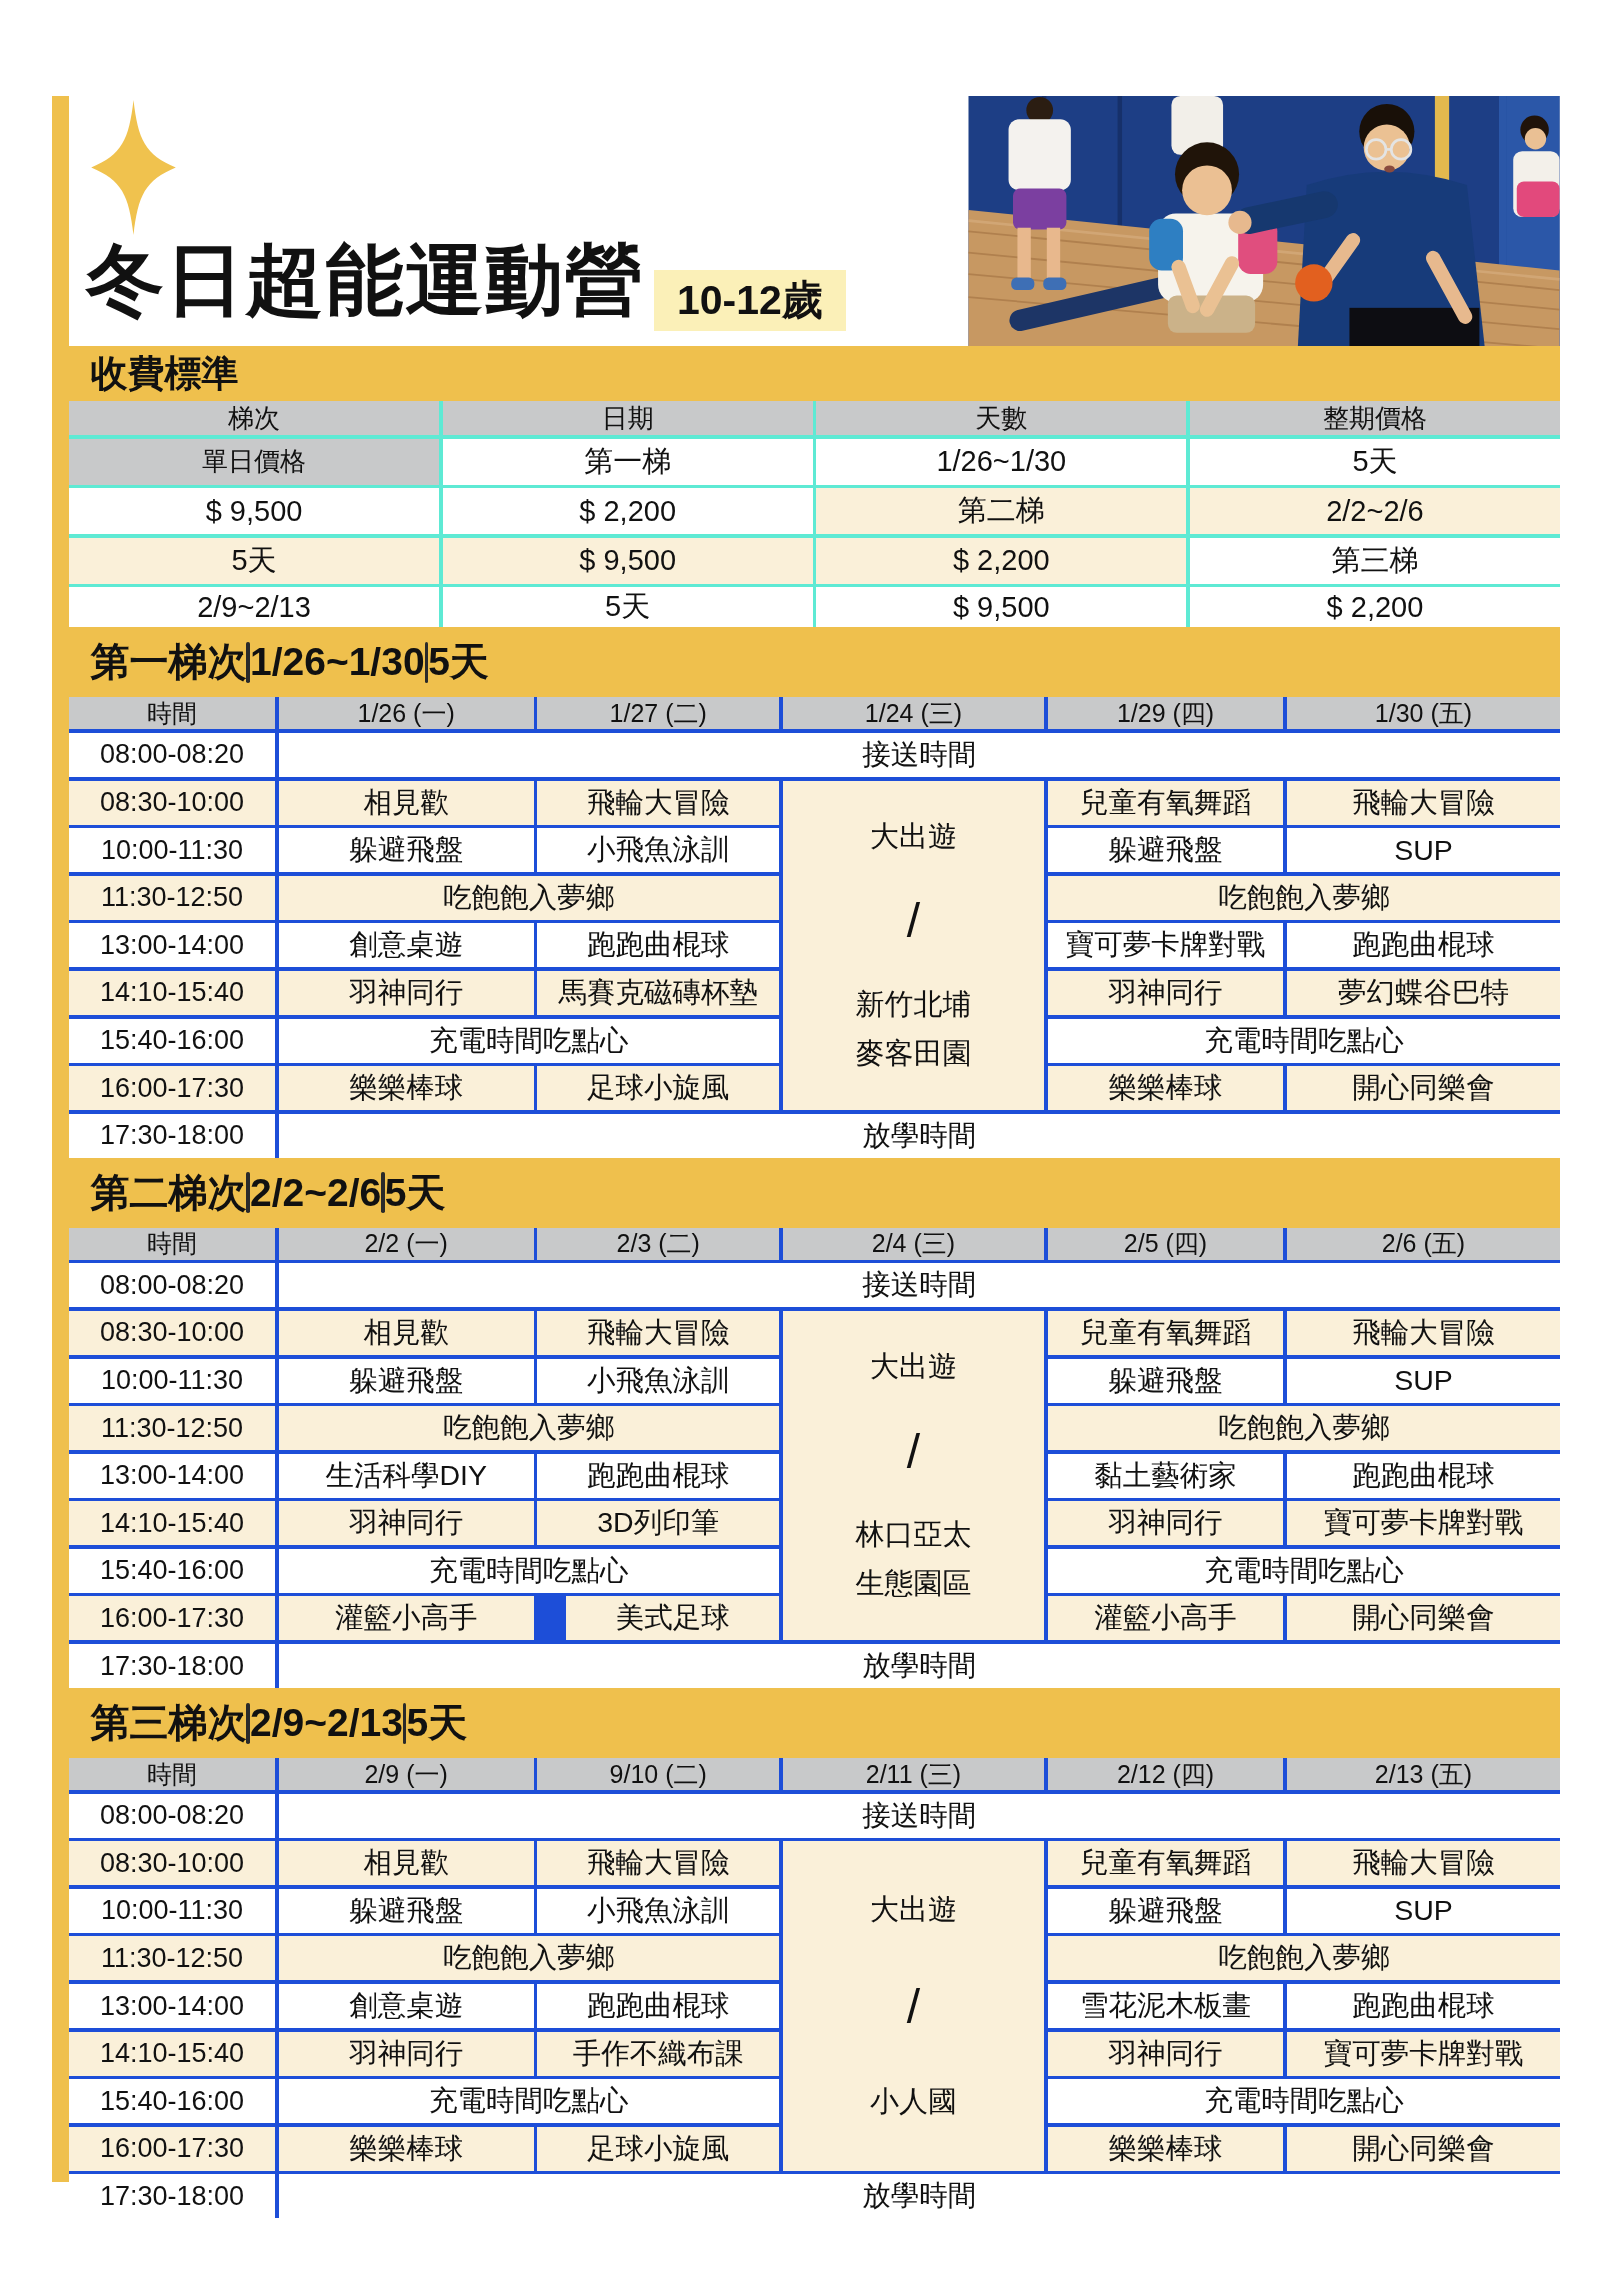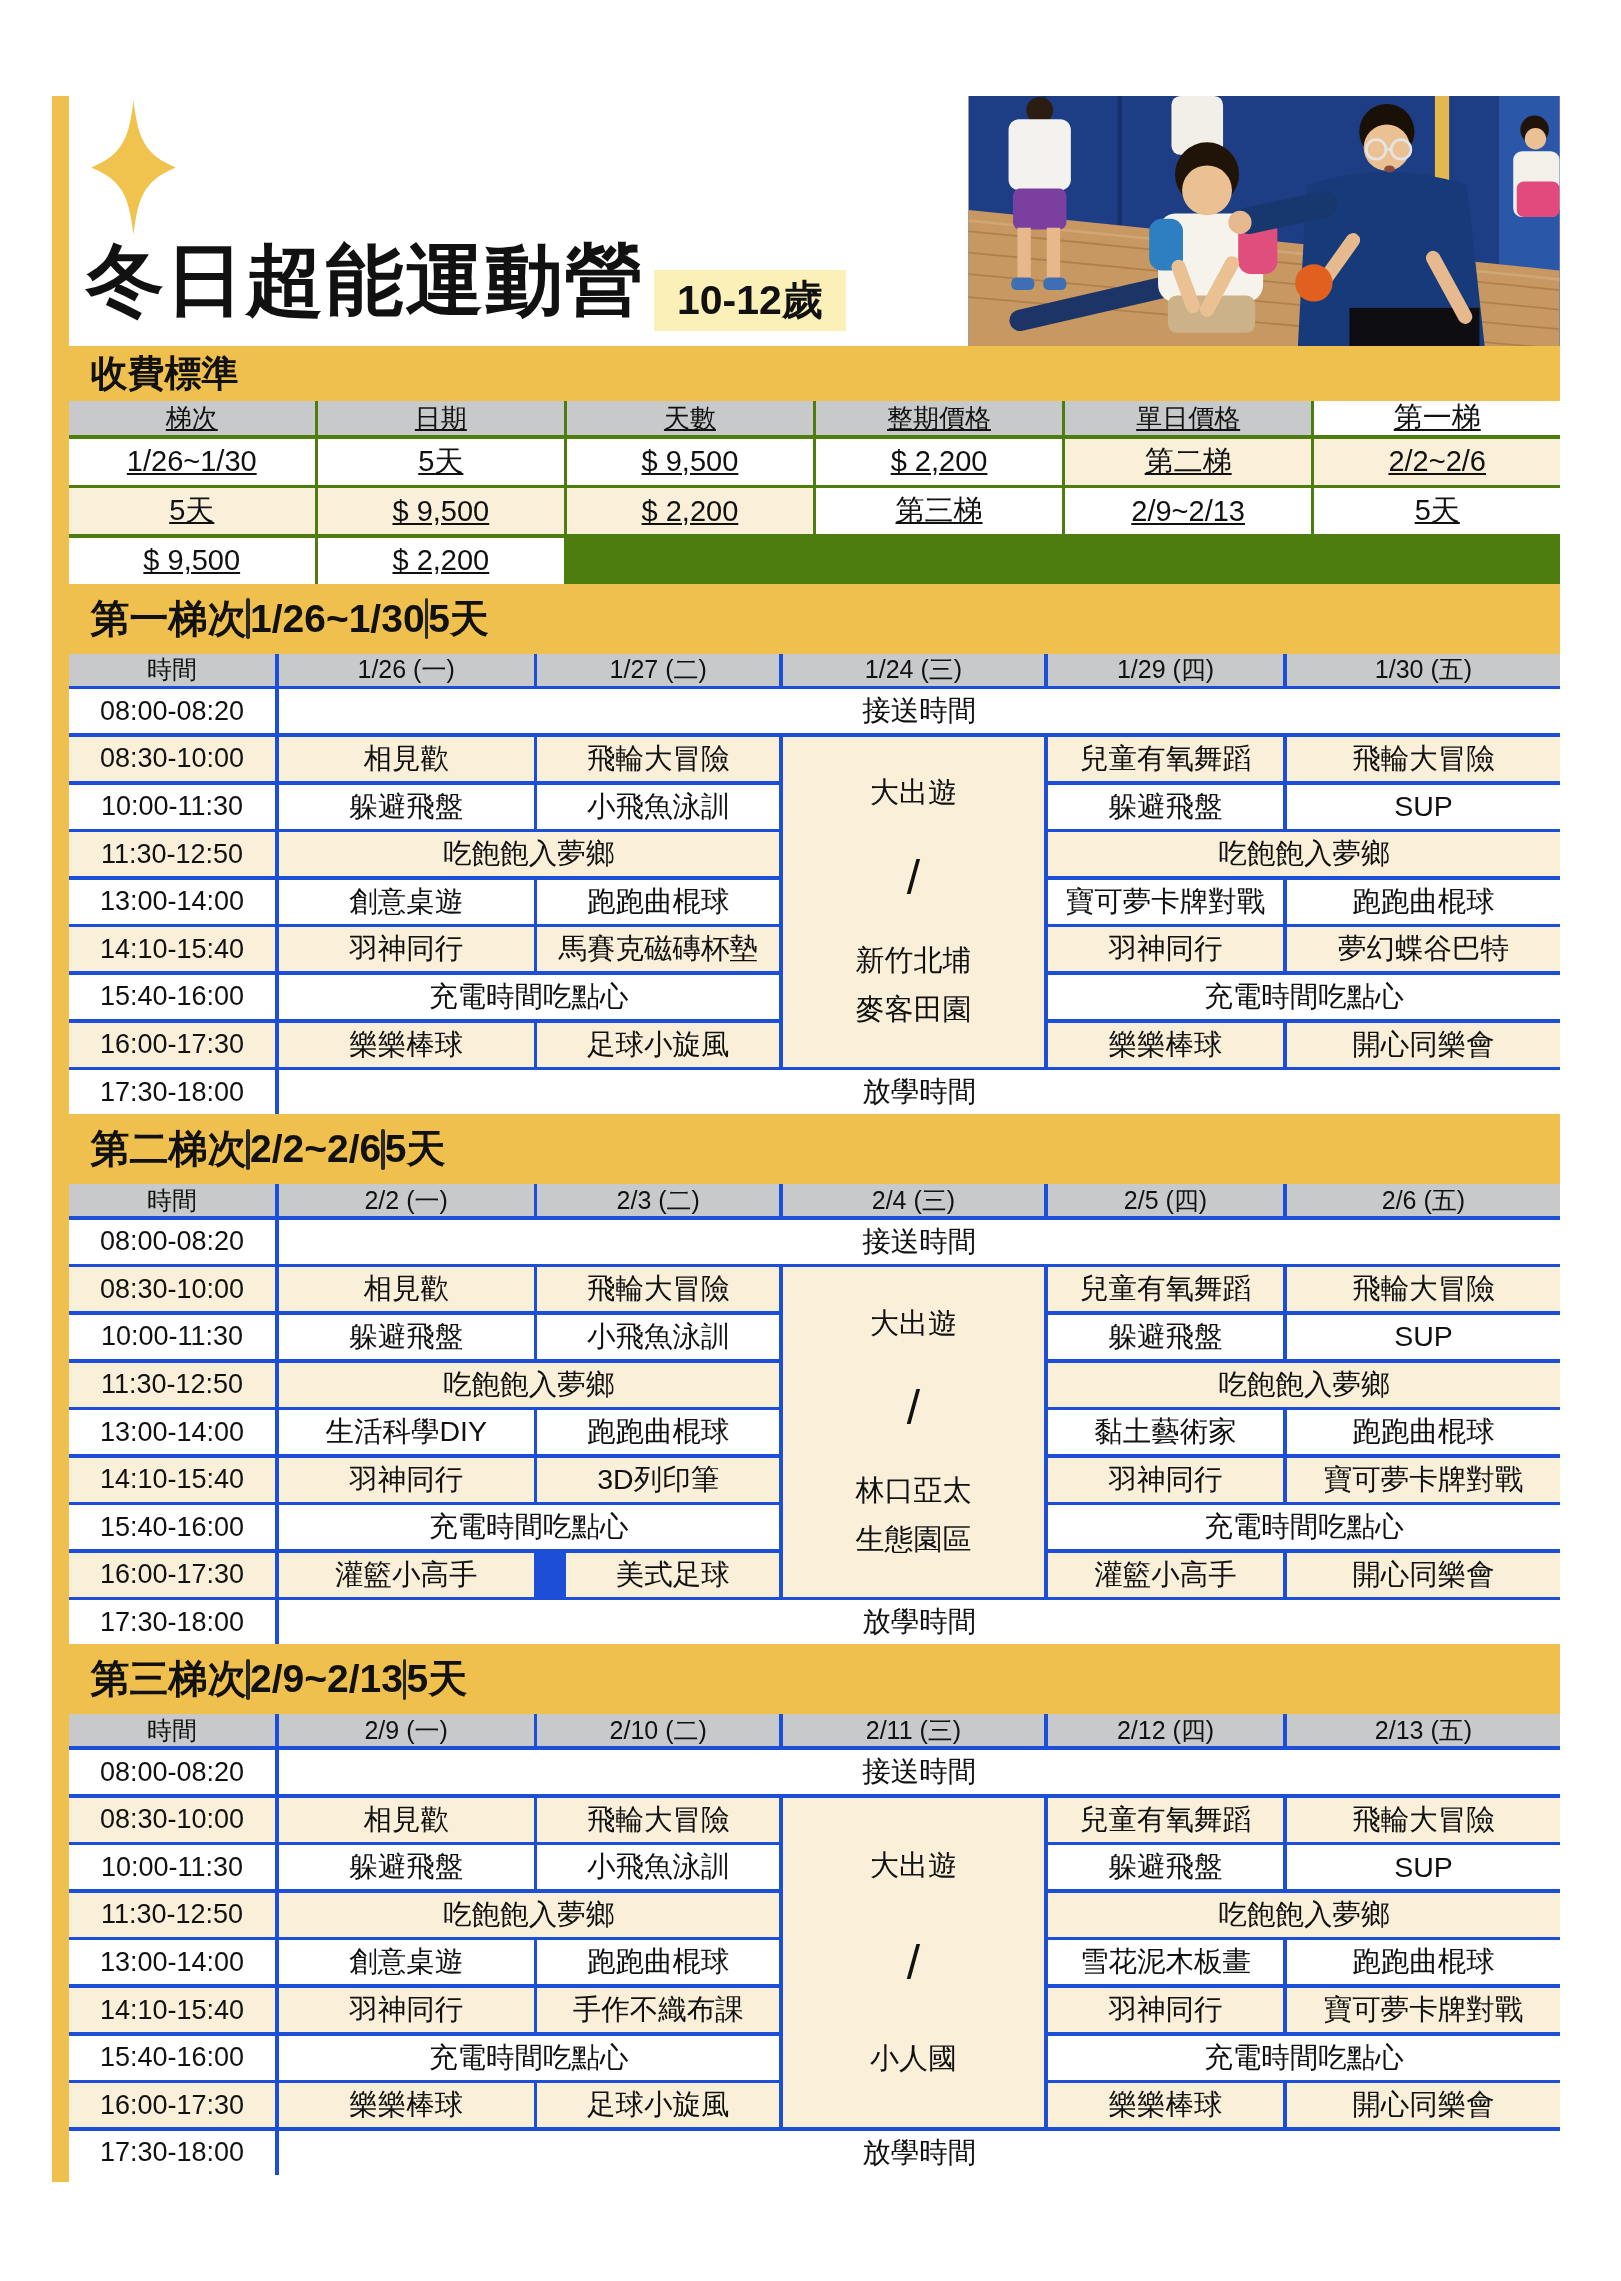--- a/index.html
+++ b/index.html
@@ -16,21 +16,21 @@
     background:#FBF0B8;padding:0 23px;font-size:41px;font-weight:800;}
   .photo{position:absolute;left:968px;top:96px;width:592px;height:251px;overflow:hidden;}
   
   .content{position:absolute;left:69px;top:346px;width:1491px;background:#EFC04D;}
   .fee-band{height:55px;display:flex;align-items:center;padding-left:21.4px;box-sizing:border-box;}
   .fee-band .t{font-size:37px;font-weight:800;}
   .band{height:70px;display:flex;align-items:center;padding-left:21.4px;box-sizing:border-box;}
   .band-t{font-size:39px;font-weight:800;white-space:nowrap;}
   .vbar{width:3.6px;height:41px;background:#2a2a2a;border-radius:1.8px;}
   
-  .pricing{display:grid;grid-template-columns:repeat(6,1fr);grid-template-rows:34px 46px 46px 46px;gap:3.6px;background:#4d7c0f;text-decoration:underline;}
+  .pricing{display:grid;grid-template-columns:repeat(4,1fr);grid-template-rows:34px 46px 46px 46px;gap:3.6px;background:#5eead4;}
   .sched{display:grid;grid-template-columns:230fr 285fr 270fr 292fr 263fr 305fr;grid-template-rows:32px repeat(9,44px);gap:3.6px;background:#1d4ed8;}
   .c{display:flex;align-items:center;justify-content:center;text-align:center;}
   .bg-white{background:#ffffff;}
   .bg-cream{background:#FAF0D9;}
   .bg-gray{background:#C8C9CA;}
   .ph{font-size:26px;}
   .pc{font-size:29px;}
   .sh{font-size:25px;}
   .tc{font-size:27px;}
   .ac{font-size:28.5px;}
@@ -264,21 +264,21 @@
         <div class="band">
           <div class="band-t">第三梯次</div>
           <div class="vbar"></div>
           <div class="band-t">2/9~2/13</div>
           <div class="vbar"></div>
           <div class="band-t">5天</div>
         </div>
         <div class="sched">
           <div class="c bg-gray sh" style="grid-area: 1 / 1;">時間</div>
           <div class="c bg-gray sh" style="grid-area: 1 / 2;">2/9 (一)</div>
-          <div class="c bg-gray sh" style="grid-area: 1 / 3;">2/10 (二)</div>
+          <div class="c bg-gray sh" style="grid-area: 1 / 3;">9/10 (二)</div>
           <div class="c bg-gray sh" style="grid-area: 1 / 4;">2/11 (三)</div>
           <div class="c bg-gray sh" style="grid-area: 1 / 5;">2/12 (四)</div>
           <div class="c bg-gray sh" style="grid-area: 1 / 6;">2/13 (五)</div>
           <div class="trip bg-cream" style="grid-area: 3 / 4 / 10;">
             <div class="trip-l">大出遊</div>
             <div class="trip-s">/</div>
             <div class="trip-loc">
               <div class="trip-ll">小人國</div>
             </div>
           </div>

